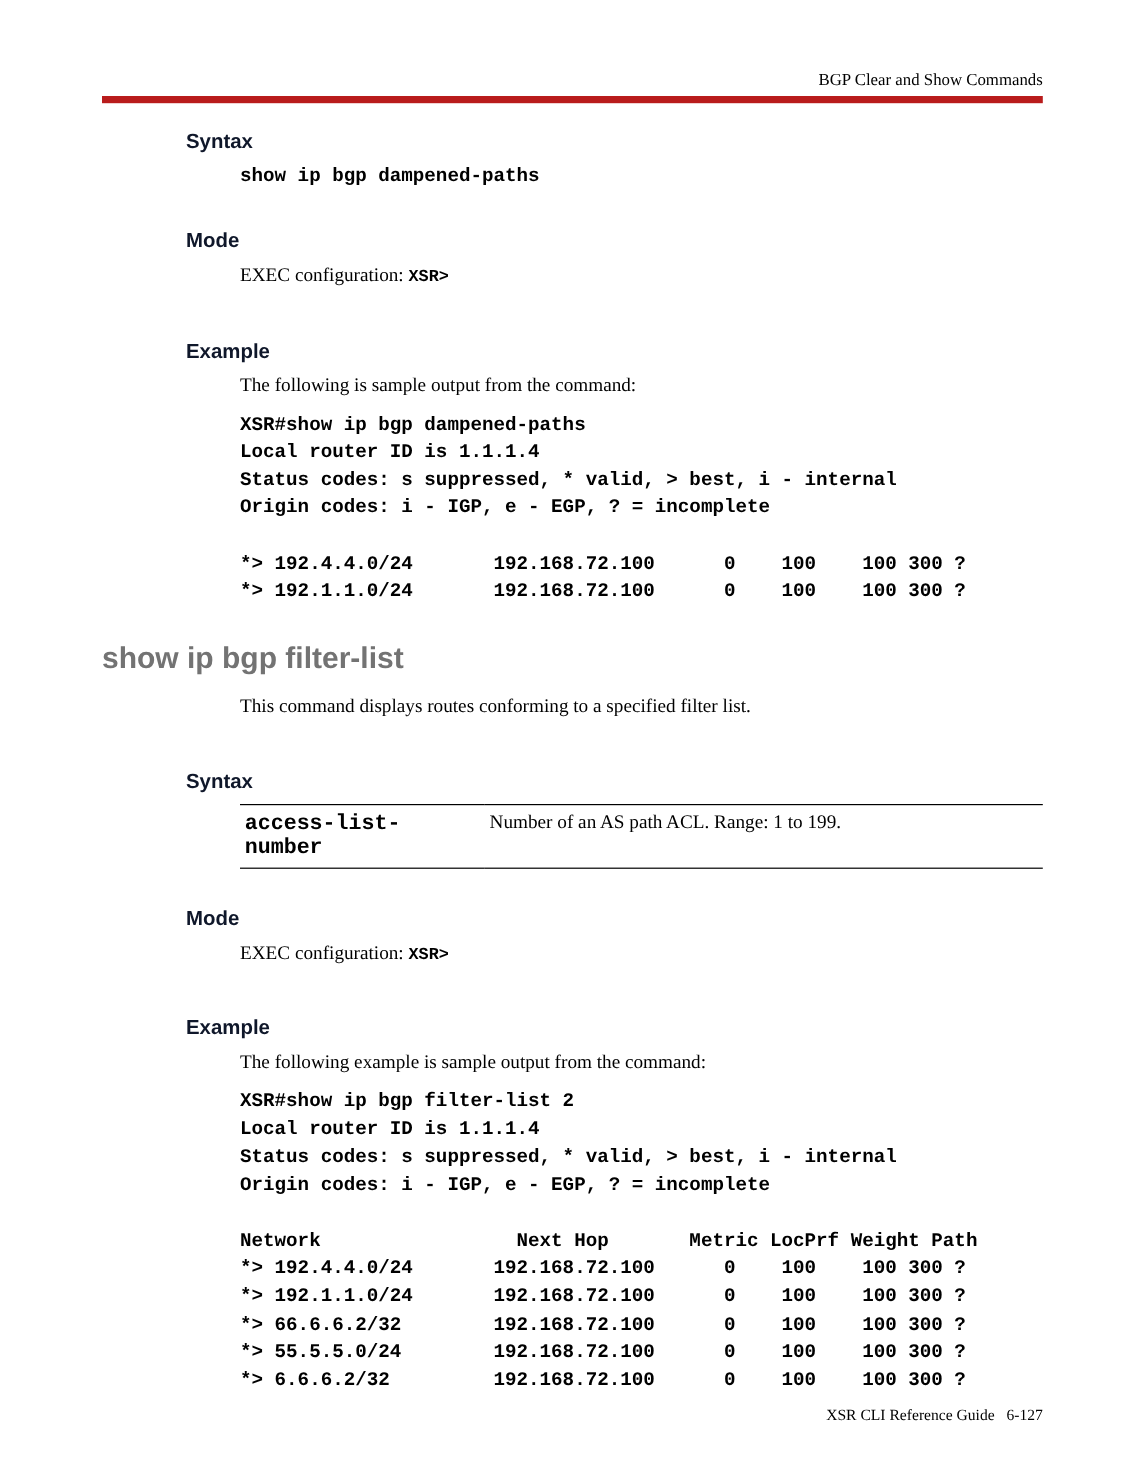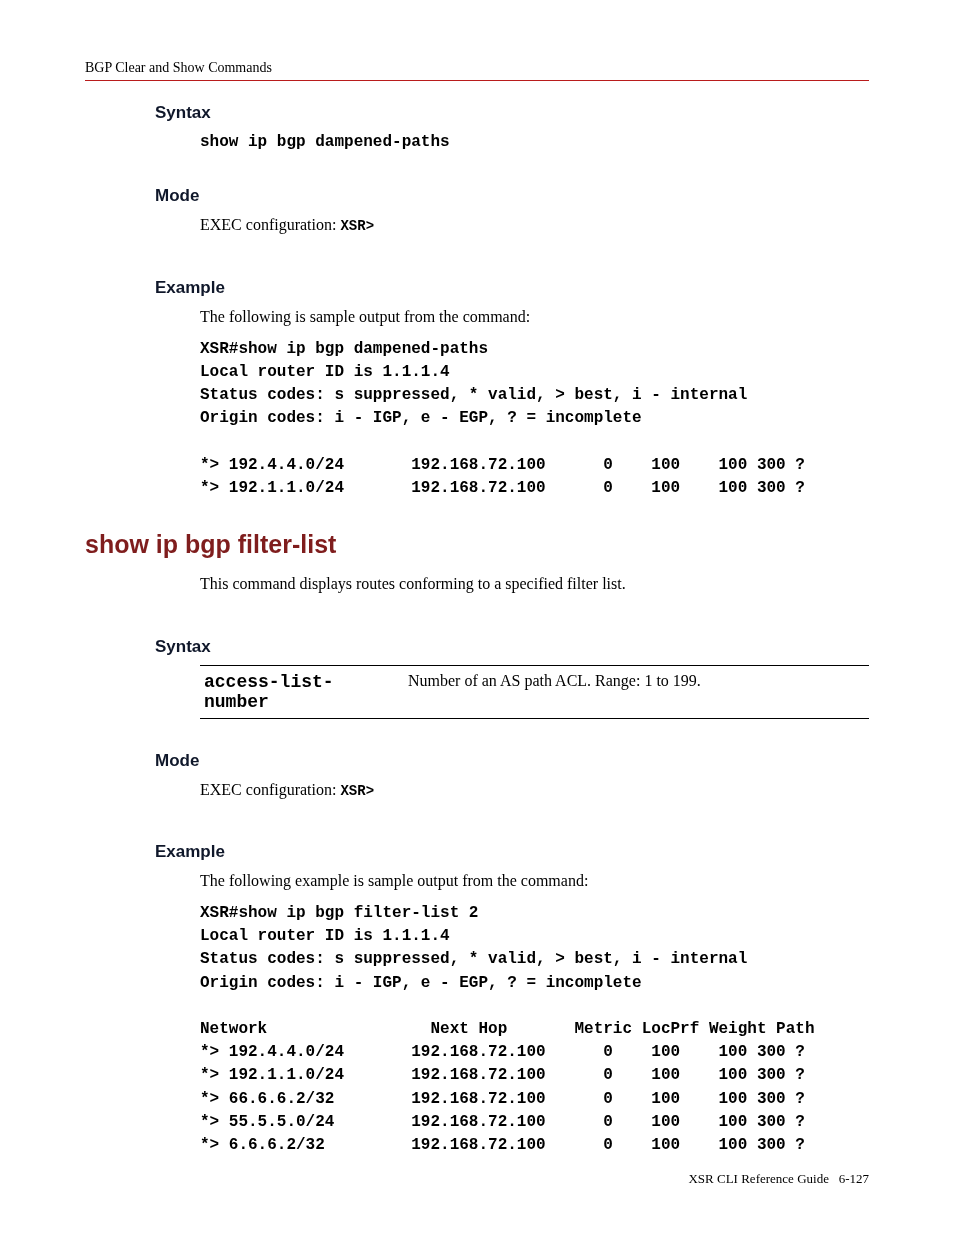--- a/index.html
+++ b/index.html
@@ -11,23 +11,23 @@
     background: #fff;
   }
   .page {
     width: 954px;
     height: 1235px;
     position: relative;
     box-sizing: border-box;
     padding: 60px 85px 40px 85px;
   }
   .header-area {
-    text-align: left;
+    text-align: right;
     font-size: 14px;
-    border-bottom: 1px solid #b91c1c;
+    border-bottom: 6px solid #b91c1c;
     padding-bottom: 4px;
     margin-bottom: 22px;
   }
   .sec-head {
     color: #0f172a;
     font-family: Arial, Helvetica, sans-serif;
     font-weight: bold;
     font-size: 17px;
     margin: 18px 0 8px 70px;
   }
@@ -43,21 +43,21 @@
     white-space: pre;
     margin: 0 0 0 115px;
     line-height: 1.45;
   }
   .inline-mono {
     font-family: "Courier New", Courier, monospace;
     font-weight: bold;
     font-size: 14px;
   }
   .cmd-title {
-    color: #7f1d1d;
+    color: #737373;
     font-family: Arial, Helvetica, sans-serif;
     font-weight: bold;
     font-size: 25px;
     margin: 30px 0 14px 0;
   }
   .param-table {
     margin: 6px 0 0 115px;
     border-collapse: collapse;
     width: calc(100% - 115px);
   }

